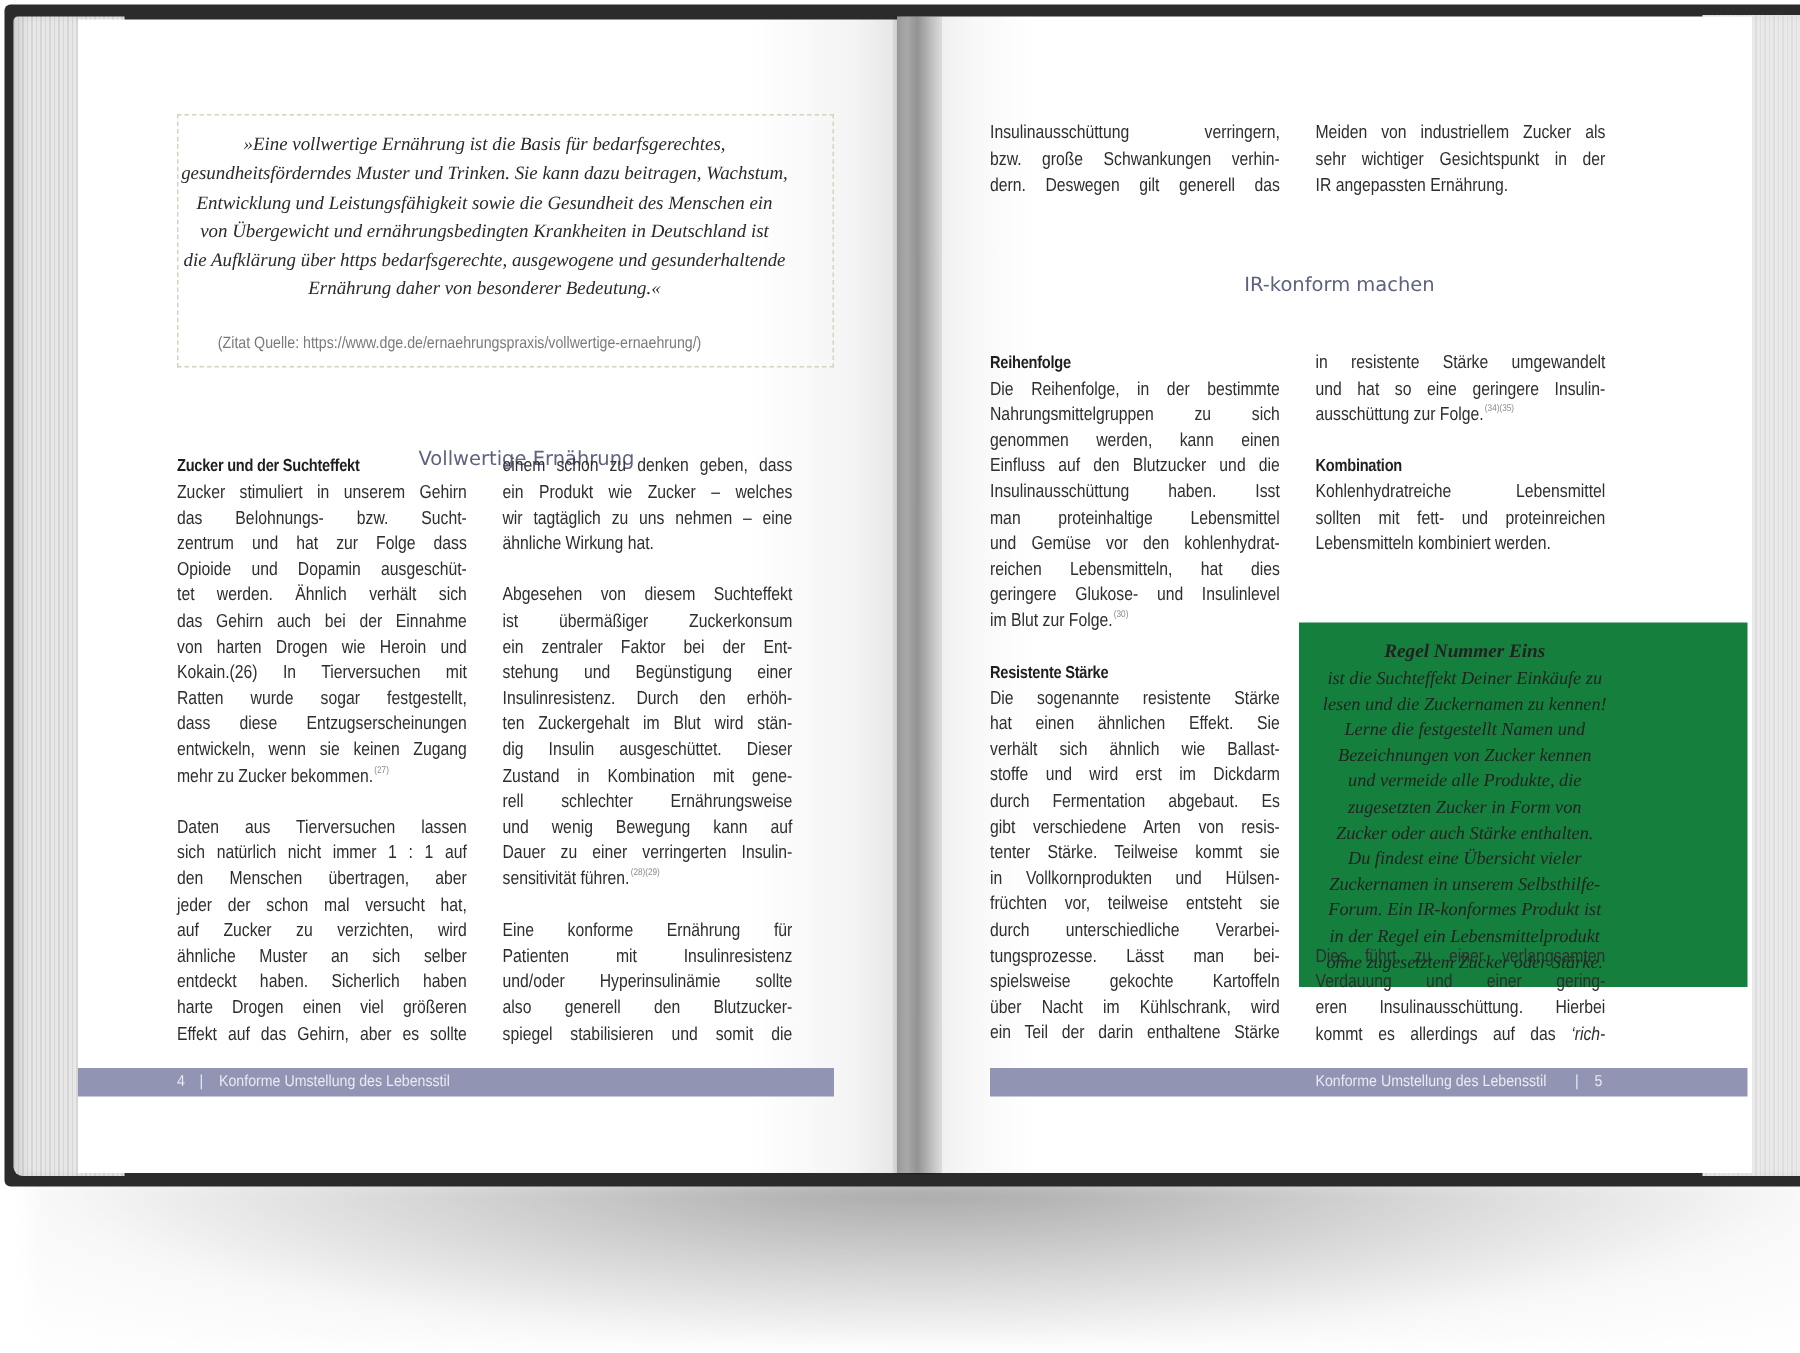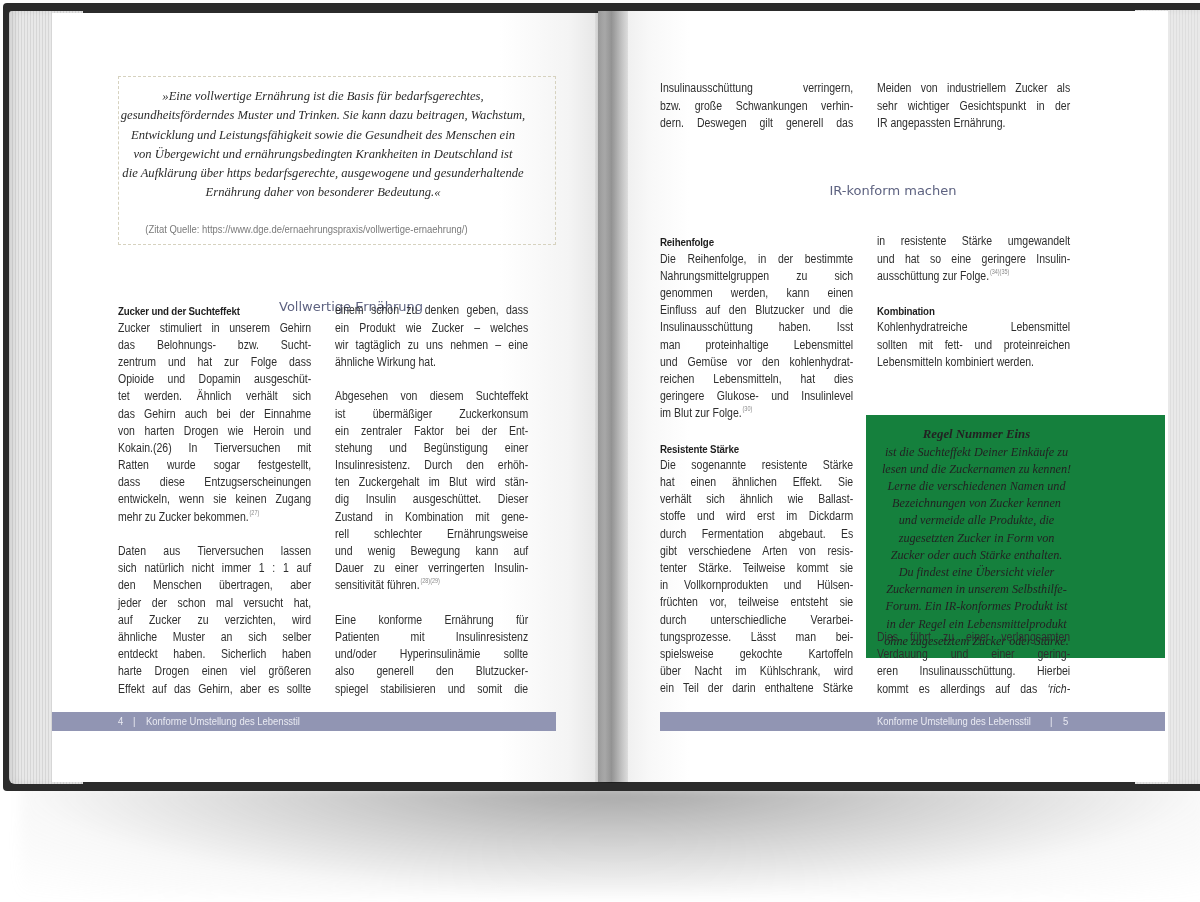--- a/index.html
+++ b/index.html
@@ -215,21 +215,21 @@
       <div class="line last">Lebensmitteln kombiniert werden.</div>
     </div>
 </div>
 
 <div class="abs rule-box">
   <div class="rule-inner">
     <div class="line rule-title">Regel Nummer Eins</div>
     <div>
         <div class="line">ist die Suchteffekt Deiner Einkäufe zu</div>
         <div class="line">lesen und die Zuckernamen zu kennen!</div>
-        <div class="line">Lerne die verschiedenen Namen und</div>
+        <div class="line">Lerne die festgestellt Namen und</div>
         <div class="line">Bezeichnungen von Zucker kennen</div>
         <div class="line">und vermeide alle Produkte, die</div>
         <div class="line">zugesetzten Zucker in Form von</div>
         <div class="line">Zucker oder auch Stärke enthalten.</div>
         <div class="line">Du findest eine Übersicht vieler</div>
         <div class="line">Zuckernamen in unserem Selbsthilfe-</div>
         <div class="line">Forum. Ein IR-konformes Produkt ist</div>
         <div class="line">in der Regel ein Lebensmittelprodukt</div>
         <div class="line last">ohne zugesetztem Zucker oder Stärke.</div>
       </div>

